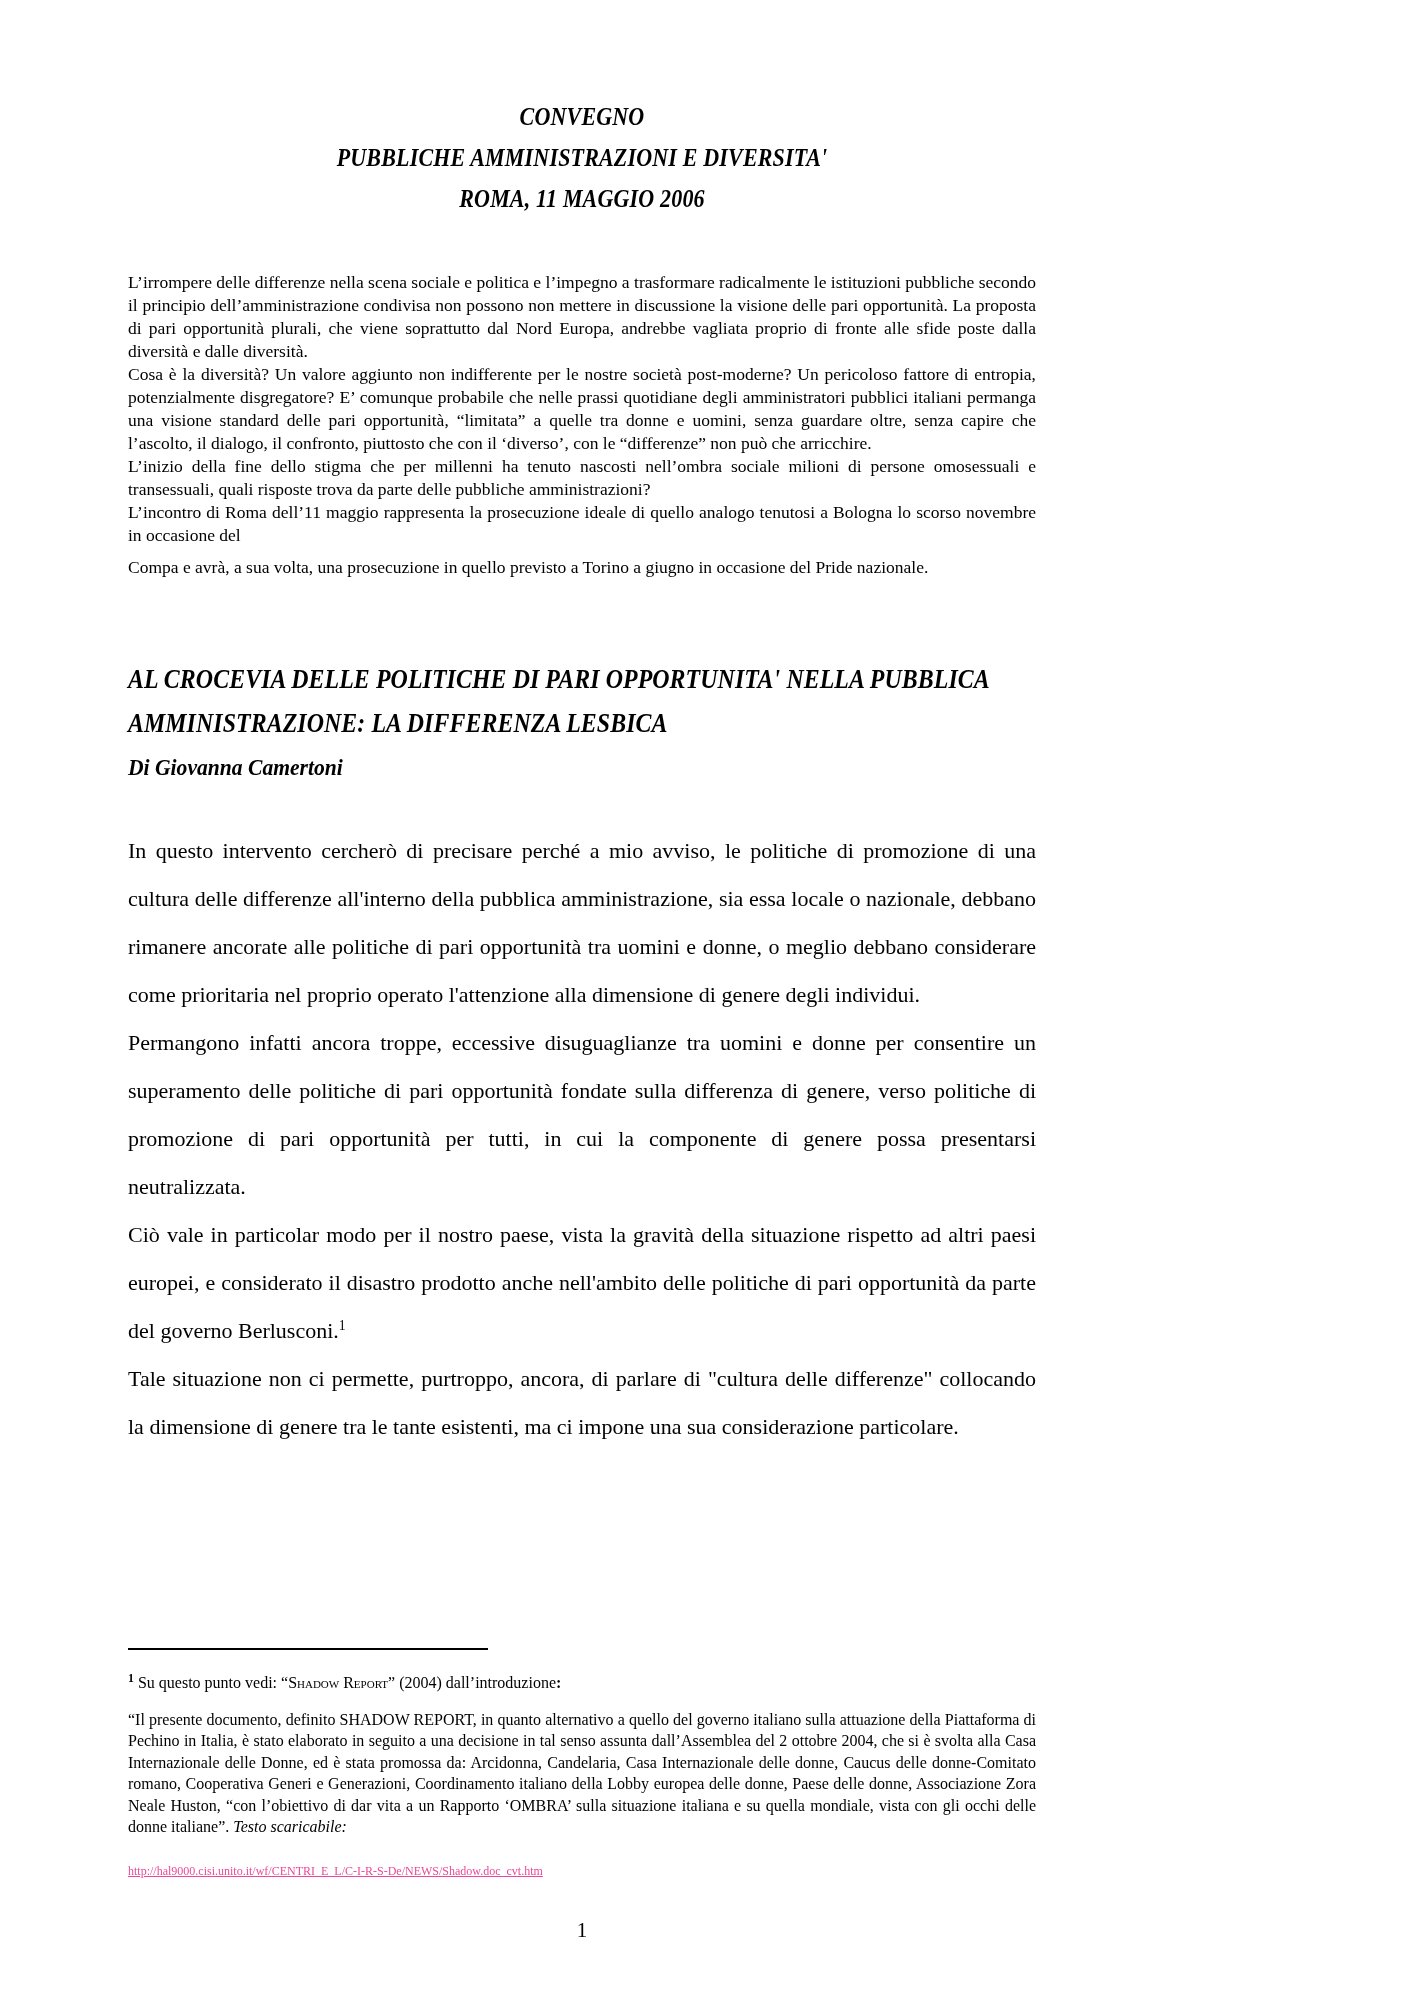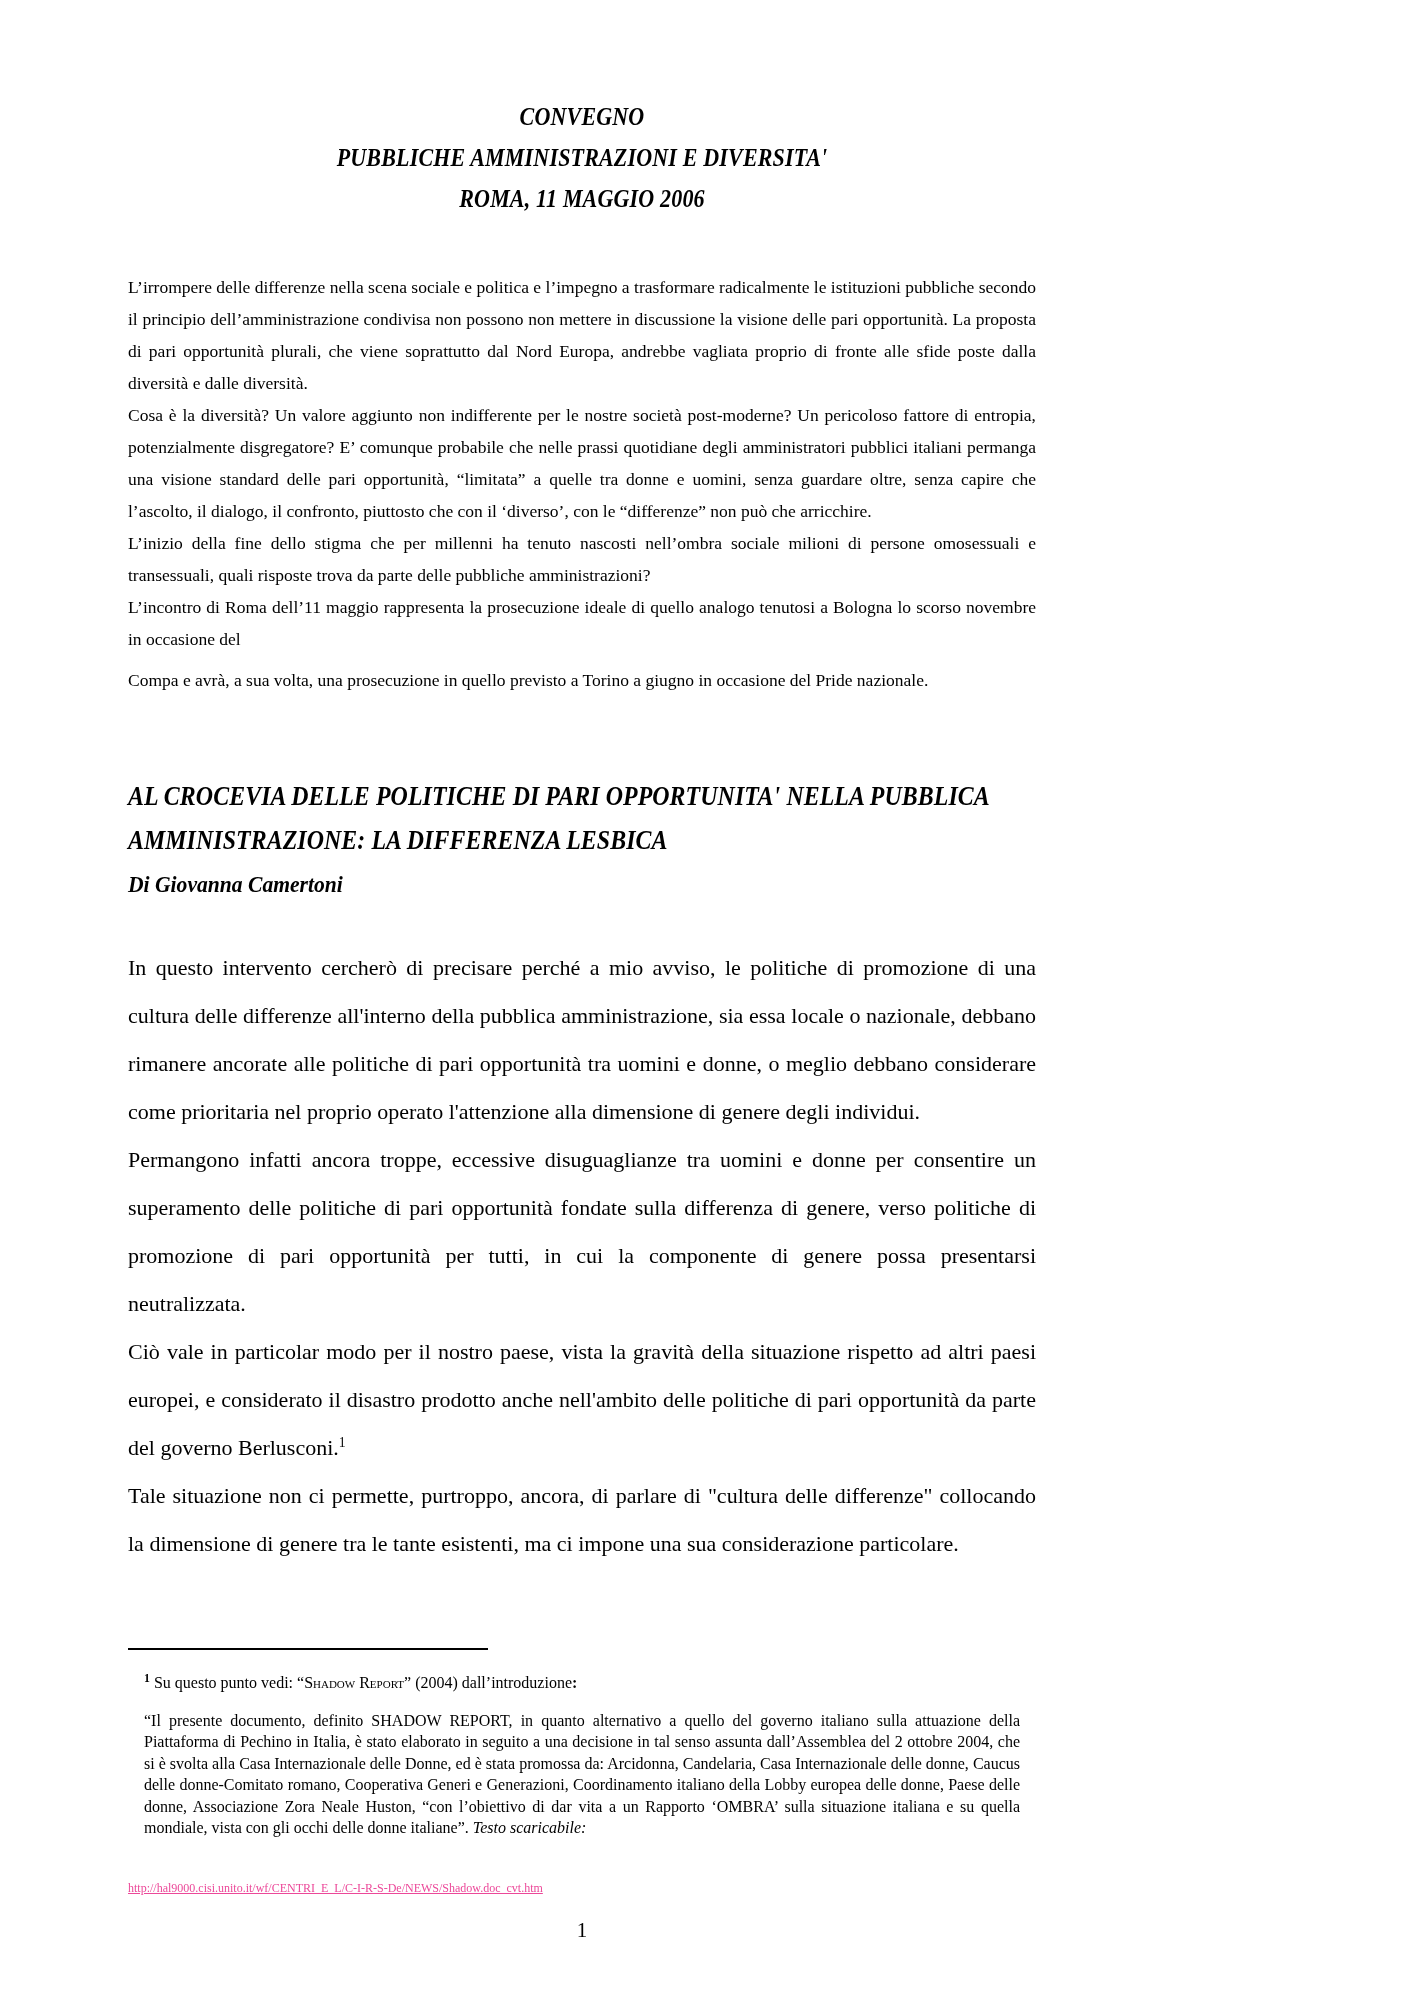--- a/index.html
+++ b/index.html
@@ -36,21 +36,21 @@
     white-space: nowrap;
   }
   .conf-header .line-1 { font-size: 25px; }
   .conf-header .line-2 { font-size: 25px; }
   .conf-header .line-3 { font-size: 25px; }
 
   
   .intro {
     margin-top: 52px;
     font-size: 17.5px;
-    line-height: 32px;
+    line-height: 23px;
     text-align: justify;
     text-justify: inter-word;
   }
   .intro p {
     margin: 0;
   }
   .intro p.looser {
     margin-top: 9px;
     text-align: left;
   }
@@ -109,21 +109,21 @@
     height: 0;
     border-top: 2px solid #000;
     margin: 0 0 22px 0;
   }
   .footnote {
     font-size: 16px;
     line-height: 21.5px;
     text-align: justify;
     text-justify: inter-word;
   }
-  .footnote p { margin: 16px; }
+  .footnote p { margin: 0; }
   .footnote .fn-first { margin-bottom: 15px; }
   .footnote sup {
     font-size: 0.74em;
     vertical-align: super;
     line-height: 0;
     font-weight: bold;
   }
   .smallcaps {
     font-variant: small-caps;
   }

